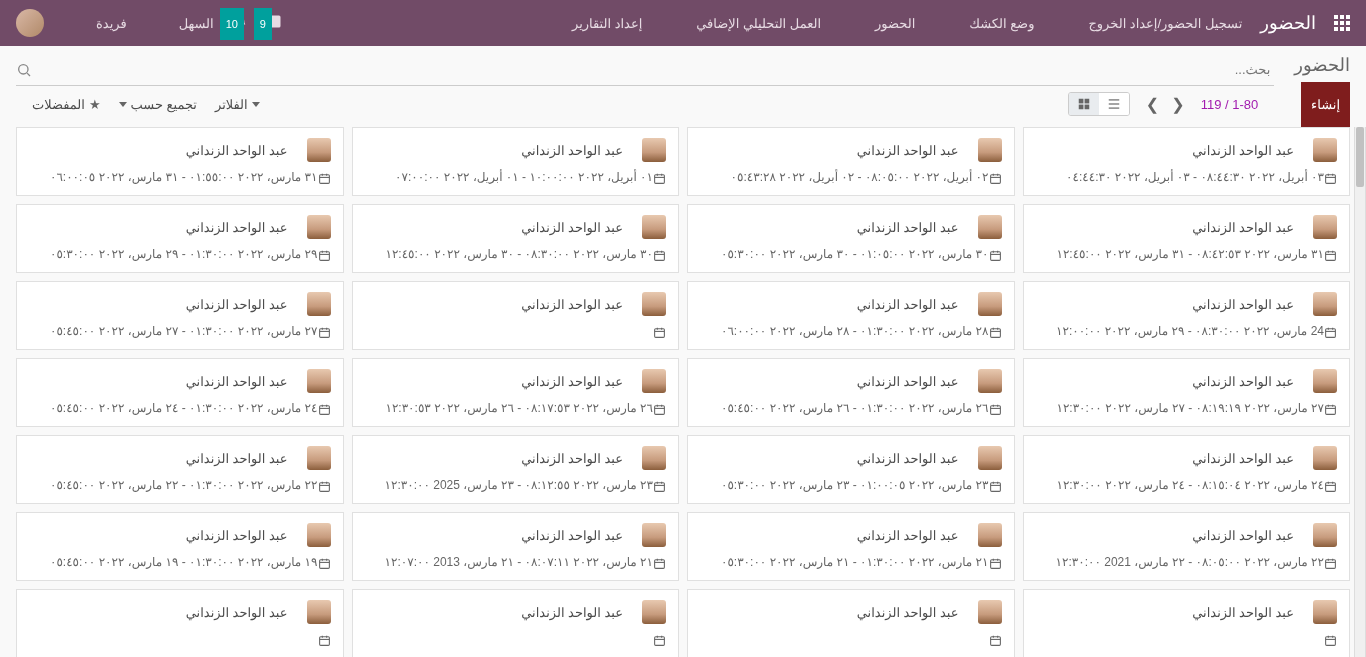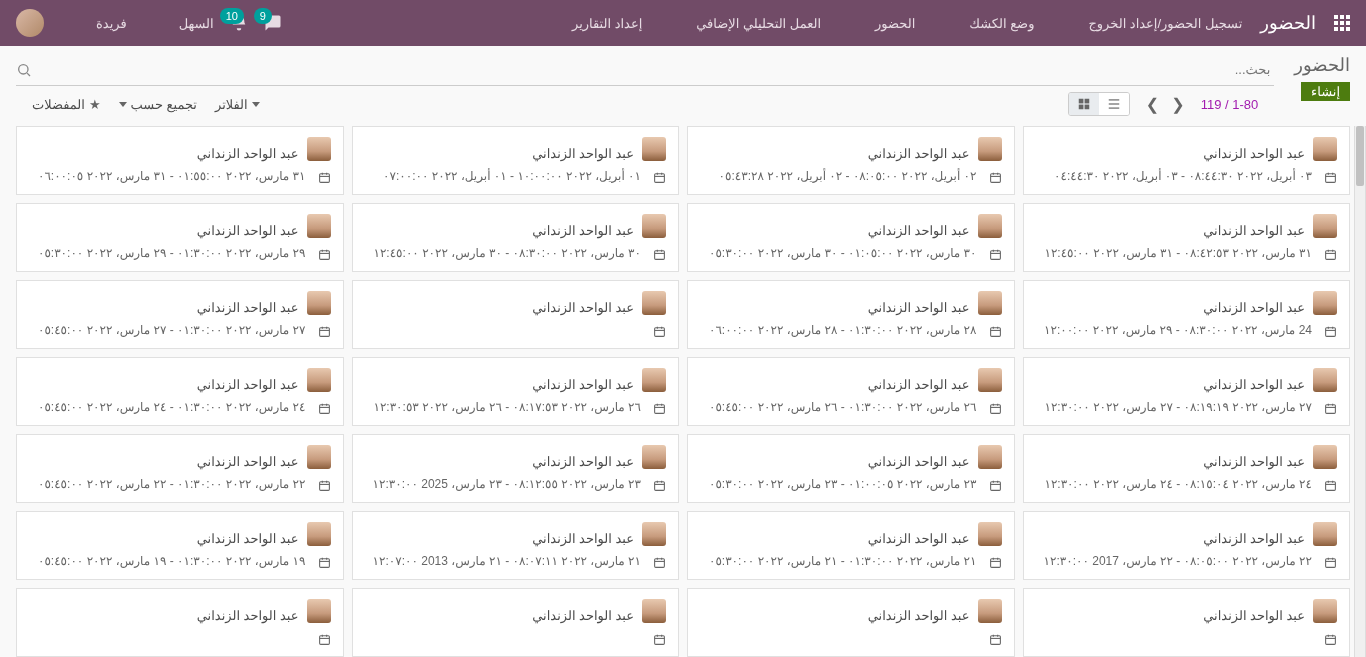--- a/index.html
+++ b/index.html
@@ -4,52 +4,52 @@
 <style>
 * { margin: 0; padding: 0; box-sizing: border-box; }
 body { font-family: "Segoe UI", Tahoma, Arial, sans-serif; font-size: 13px; background: #f9f9f9; color: #4c4c4c; direction: rtl; overflow-x: hidden; }
 .topnav { background: #714b67; color: #fff; height: 46px; display: flex; align-items: center; padding: 0 16px; justify-content: space-between; }
 .topnav-right { display: flex; align-items: center; gap: 18px; }
 .topnav-left { display: flex; align-items: center; gap: 16px; }
 .apps-icon { width: 16px; height: 16px; display: inline-grid; grid-template-columns: repeat(3,4px); grid-template-rows: repeat(3,4px); gap: 2px; }
 .apps-icon span { background: #fff; }
 .brand { font-size: 18px; font-weight: 500; }
 .topnav a { color: #e7dbe3; text-decoration: none; font-size: 13px; cursor: pointer; margin-left: 36px; }
-.badge-pill { background: #00a09d; color: #fff; border-radius: 8px; padding: 0 6px; font-size: 11px; line-height: 16px; display: inline-block; min-width: 16px; text-align: center; }
+.badge-pill { background: #00a09d; color: #fff; border-radius: 0; padding: 8px 6px; font-size: 11px; line-height: 16px; display: inline-block; min-width: 16px; text-align: center; }
 .avatar-sm { width: 28px; height: 28px; border-radius: 50%; background: linear-gradient(135deg,#d9b8a6,#b08968); display: inline-block; }
 .icon-btn { color: #e7dbe3; position: relative; cursor: pointer; display: inline-flex; align-items: center; }
 
 .control-row { display: flex; align-items: flex-start; padding: 8px 16px 0; gap: 20px; }
 .control-right { flex: 0 0 auto; }
 .control-left { flex: 1; }
 .page-title { font-size: 18px; color: #666; margin-bottom: 6px; }
-.btn-primary { background: #4d7c0f; color: #fff; border: none; padding: 2px 10px; font-size: 13px; cursor: pointer; }
+.btn-primary { background: #7f1d1d; color: #fff; border: none; padding: 15px 10px; font-size: 13px; cursor: pointer; }
 
 .search-wrap { display: flex; align-items: center; border-bottom: 1px solid #ccc; padding: 4px 0; }
 .search-wrap input { flex: 1; border: none; outline: none; font-size: 13px; background: transparent; text-align: right; direction: rtl; padding: 4px; }
 .search-icon { width: 16px; height: 16px; color: #888; }
 
 .toolbar-row { display: flex; align-items: center; padding: 6px 16px 10px; justify-content: space-between; flex-direction: row-reverse; }
 .toolbar-filters { display: flex; gap: 18px; align-items: center; }
 .toolbar-filters button { background: none; border: none; color: #4c4c4c; font-size: 13px; cursor: pointer; display: inline-flex; align-items: center; gap: 4px; }
 .toolbar-pager { display: flex; align-items: center; gap: 10px; }
 .pager-text { color: #a21caf; font-size: 13px; }
 .pager-arrows { display: flex; }
 .pager-arrows button { background: none; border: none; font-size: 16px; color: #666; cursor: pointer; padding: 2px 6px; }
 .view-switch { display: flex; border: 1px solid #ccc; border-radius: 3px; overflow: hidden; }
 .view-switch button { background: #fff; border: none; padding: 4px 8px; cursor: pointer; color: #666; }
 .view-switch button.active { background: #e9ecef; }
 
 .kanban-wrap { padding: 0 8px 16px 16px; display: flex; }
 .cards-area { flex: 1; display: grid; grid-template-columns: repeat(4, 1fr); gap: 8px; direction: rtl; }
 .card { background: #fff; border: 1px solid #e0e0e0; padding: 10px 12px; }
-.card-head { display: flex; align-items: flex-end; gap: 8px; margin-bottom: 8px; }
+.card-head { display: flex; align-items: center; gap: 19px; margin-bottom: 8px; }
 .card-avatar { width: 24px; height: 24px; border-radius: 3px; background: linear-gradient(180deg,#e8c9b0 0%, #c79b7d 60%, #8b5e3c 100%); flex-shrink: 0; }
 .card-name { font-size: 13px; color: #4c4c4c; }
-.card-body { display: flex; align-items: flex-start; gap: 12px; font-size: 12px; color: #666; }
+.card-body { display: flex; align-items: flex-start; gap: 0; font-size: 12px; color: #666; }
 .cal-icon { width: 13px; height: 13px; flex-shrink: 0; margin-top: 2px; }
 .scrollbar-stub { width: 12px; background: #f0f0f0; border-left: 1px solid #ddd; border-right: 1px solid #ddd; margin-right: -8px; margin-left: 4px; position: relative; }
 .scrollbar-thumb { position: absolute; top: 0; left: 1px; right: 1px; height: 60px; background: #c1c1c1; border-radius: 2px; }
 
 svg { display: block; }
 .tri-down { width: 0; height: 0; border-left: 4px solid transparent; border-right: 4px solid transparent; border-top: 5px solid #666; display: inline-block; }
 .star { color: #666; font-size: 13px; }
 </style>
 </head>
 <body>
@@ -458,21 +458,21 @@
           <span class="card-avatar"></span>
           <span class="card-name">عبد الواحد الزنداني</span>
         </div>
         <div class="card-body">
           <svg class="cal-icon" viewBox="0 0 24 24" fill="currentColor">
             <rect x="3" y="5" width="18" height="16" rx="2" fill="none" stroke="currentColor" stroke-width="2"></rect>
             <line x1="3" y1="10" x2="21" y2="10" stroke="currentColor" stroke-width="2"></line>
             <line x1="8" y1="3" x2="8" y2="7" stroke="currentColor" stroke-width="2"></line>
             <line x1="16" y1="3" x2="16" y2="7" stroke="currentColor" stroke-width="2"></line>
           </svg>
-          <span>٢٢ مارس، ٢٠٢٢ ٠٨:٠٥:٠٠ - ٢٢ مارس، 2017 ١٢:٣٠:٠٠</span>
+          <span>٢٢ مارس، ٢٠٢٢ ٠٨:٠٥:٠٠ - ٢٢ مارس، 2021 ١٢:٣٠:٠٠</span>
         </div>
       </div>
       <div class="card">
         <div class="card-head">
           <span class="card-avatar"></span>
           <span class="card-name">عبد الواحد الزنداني</span>
         </div>
         <div class="card-body">
           <svg class="cal-icon" viewBox="0 0 24 24" fill="currentColor">
             <rect x="3" y="5" width="18" height="16" rx="2" fill="none" stroke="currentColor" stroke-width="2"></rect>

